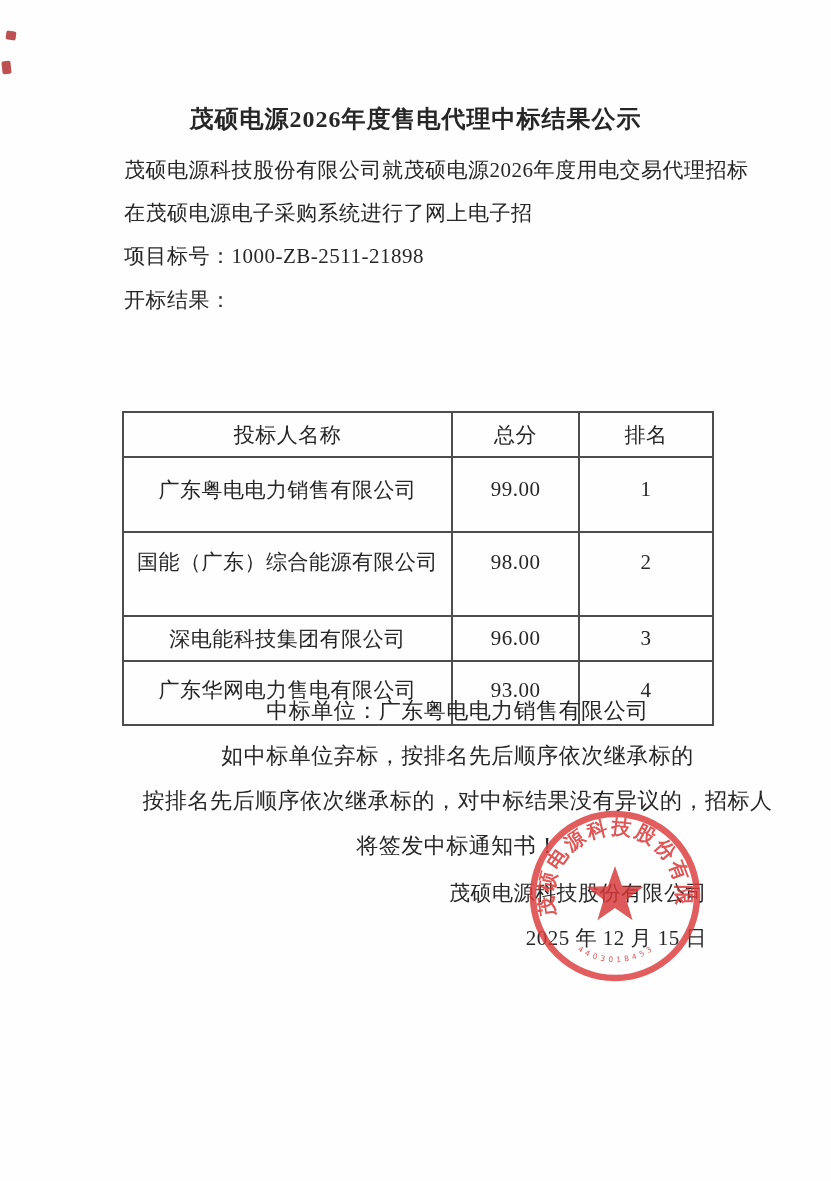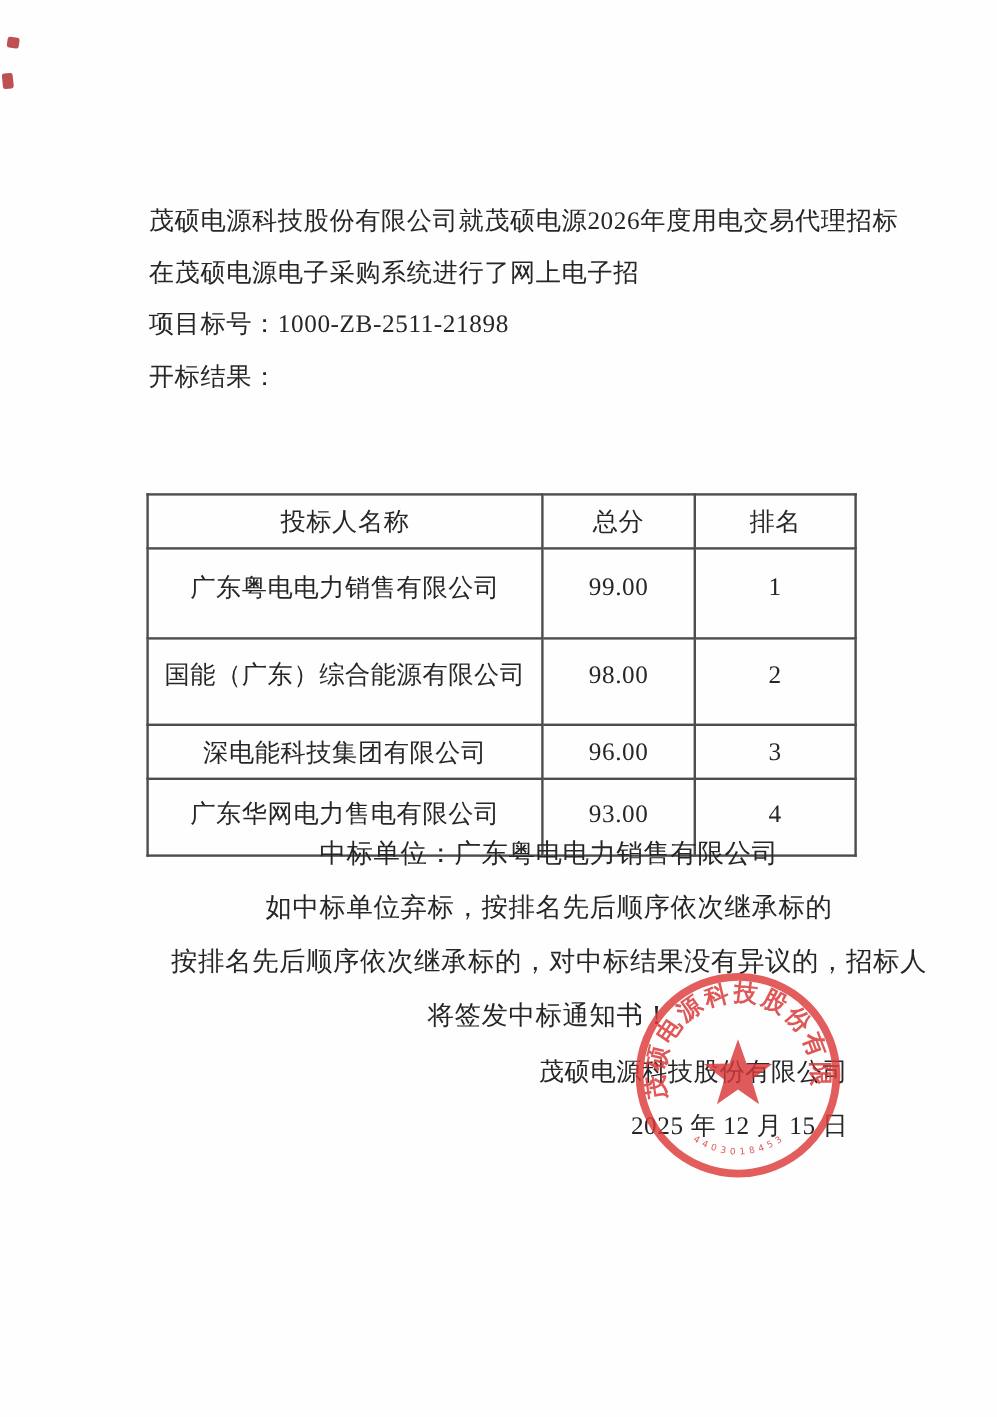--- a/index.html
+++ b/index.html
@@ -23,21 +23,21 @@
   .doc-title{
     position:absolute;
     left:0;right:0;top:103px;
     text-align:center;
     font-size:24px;
     font-weight:bold;
     letter-spacing:1px;
   }
   .intro{
     position:absolute;
-    left:124px;top:163px;right:100px;
+    left:124px;top:149px;right:100px;
   }
   .intro p{
     margin:0;
     font-size:21px;
     line-height:43.2px;
     letter-spacing:.5px;
     white-space:nowrap;
   }
   table.bid-table{
     position:absolute;
@@ -53,21 +53,21 @@
     text-align:center;
     vertical-align:middle;
     padding:0;
     letter-spacing:.5px;
   }
   .col-name{width:327px;}
   .col-score{width:125px;}
   .col-rank{width:132px;}
   tr.hrow td{height:43px;}
   tr.r1 td{height:63px;padding-bottom:10px;}
-  tr.r2 td{height:58px;padding-bottom:12px;}
+  tr.r2 td{height:58px;padding-bottom:24px;}
   tr.r3 td{height:43px;}
   tr.r4 td{height:56px;padding-bottom:6px;}
   .closing{
     position:absolute;
     left:124px;top:688px;right:40px;
   }
   .closing p{
     margin:0;
     font-size:22px;
     line-height:45px;
@@ -94,20 +94,21 @@
   }
 </style>
 </head>
 <body>
 
 <div class="page">
 
   <div class="red-mark mark1"></div>
   <div class="red-mark mark2"></div>
 
+  <div class="doc-title">茂硕电源2026年度售电代理中标结果公示</div>
 
   <div class="intro">
     <p>茂硕电源科技股份有限公司就茂硕电源2026年度用电交易代理招标</p>
     <p>在茂硕电源电子采购系统进行了网上电子招</p>
     <p>项目标号：1000-ZB-2511-21898</p>
     <p>开标结果：</p>
   </div>
 
   <table class="bid-table">
     <tbody>

